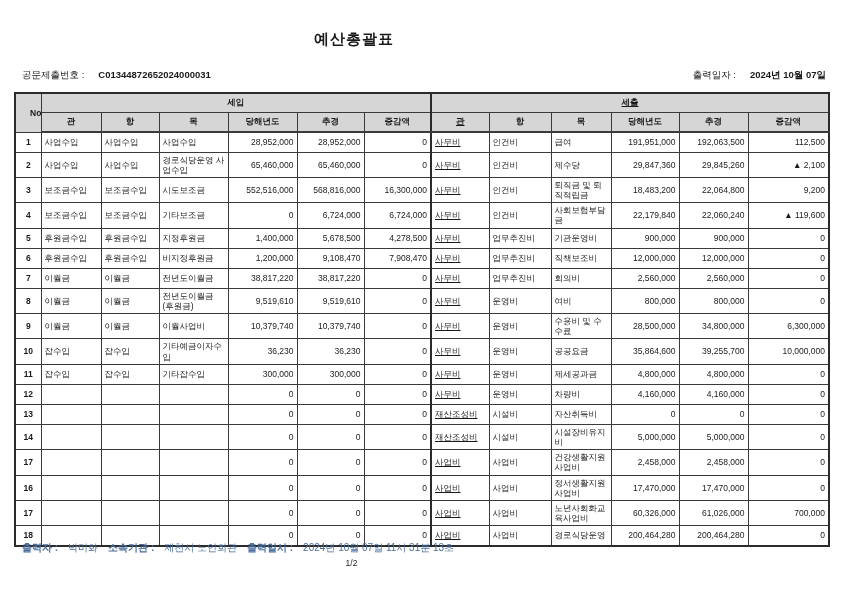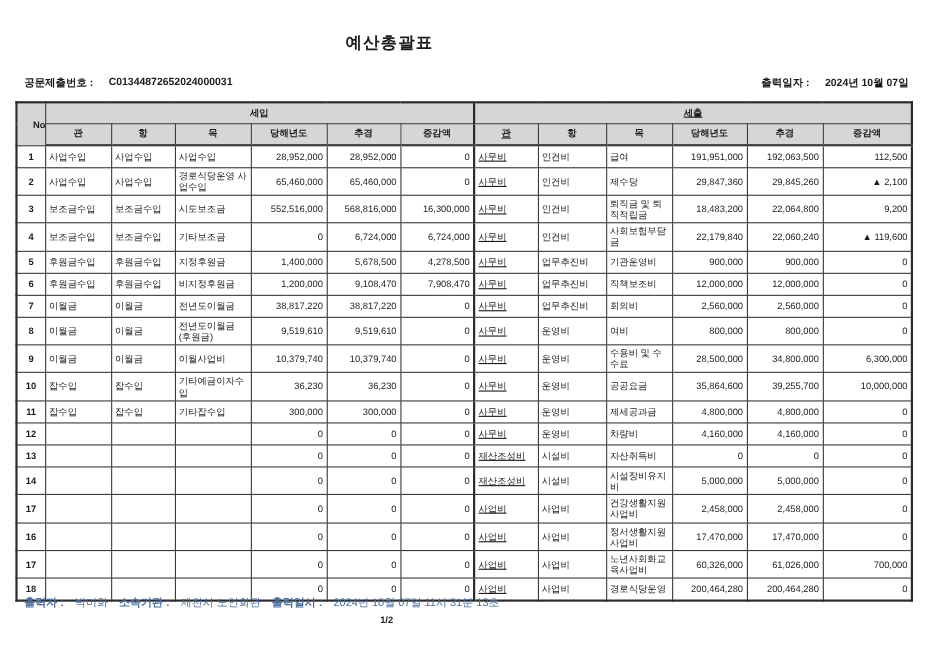--- a/index.html
+++ b/index.html
@@ -6,41 +6,41 @@
   html,body { width:842px; height:595px; background:#ffffff; overflow:hidden;
     font-family:"Liberation Sans","DejaVu Sans",sans-serif; color:#1a1a1a; }
   .page { position:relative; width:842px; height:595px; background:#fff; }
 
   .title { position:absolute; top:30px; left:0; width:708px; text-align:center;
     font-size:15px; font-weight:bold; letter-spacing:1px; }
 
   .meta { position:absolute; top:69px; left:22px; right:16px; display:flex;
     justify-content:space-between; font-size:9.5px; font-weight:bold; }
   .meta .pair { display:flex; gap:14px; }
-  .meta .pair .lab { font-weight:bold; }
+  .meta .pair .lab { font-weight:normal; }
 
   table.budget { position:absolute; top:92px; left:14px; width:814px;
     border-collapse:collapse; table-layout:fixed; font-size:8.5px; }
   table.budget th, table.budget td { border:1px solid #3a3a3a; overflow:hidden; }
   table.budget { border:2px solid #2b2b2b; }
   table.budget thead th { background:#d6d6d6; font-weight:bold; text-align:center;
     padding:3px 14px; border-bottom-width:2px; }
   table.budget thead tr.group th { border-bottom-width:1px; }
   table.budget td { padding:2px 3px; height:20px; line-height:1.2; vertical-align:middle; }
   td.c-no { text-align:center; font-weight:bold; }
   td.c-text { text-align:left; word-break:break-all; }
   td.c-num { text-align:right; }
   .grp-sep { border-left:2px solid #2b2b2b !important;text-decoration:underline; }
   th.no-head { background:#d6d6d6; }
 
   .footer { position:absolute; top:541px; left:22px; font-size:10px;
     color:#4a6e9e; display:flex; gap:10px; white-space:nowrap; }
   .footer .lab { font-weight:bold; }
   .pageno { position:absolute; top:558px; left:0; width:703px; text-align:center;
-    font-size:8.5px; font-weight:bold; color:#222; }
+    font-size:8.5px; font-weight:normal; color:#222; }
 </style>
 </head>
 <body>
 
 <div class="page">
 
   <div class="title">예산총괄표</div>
 
   <div class="meta">
     <div class="pair">

